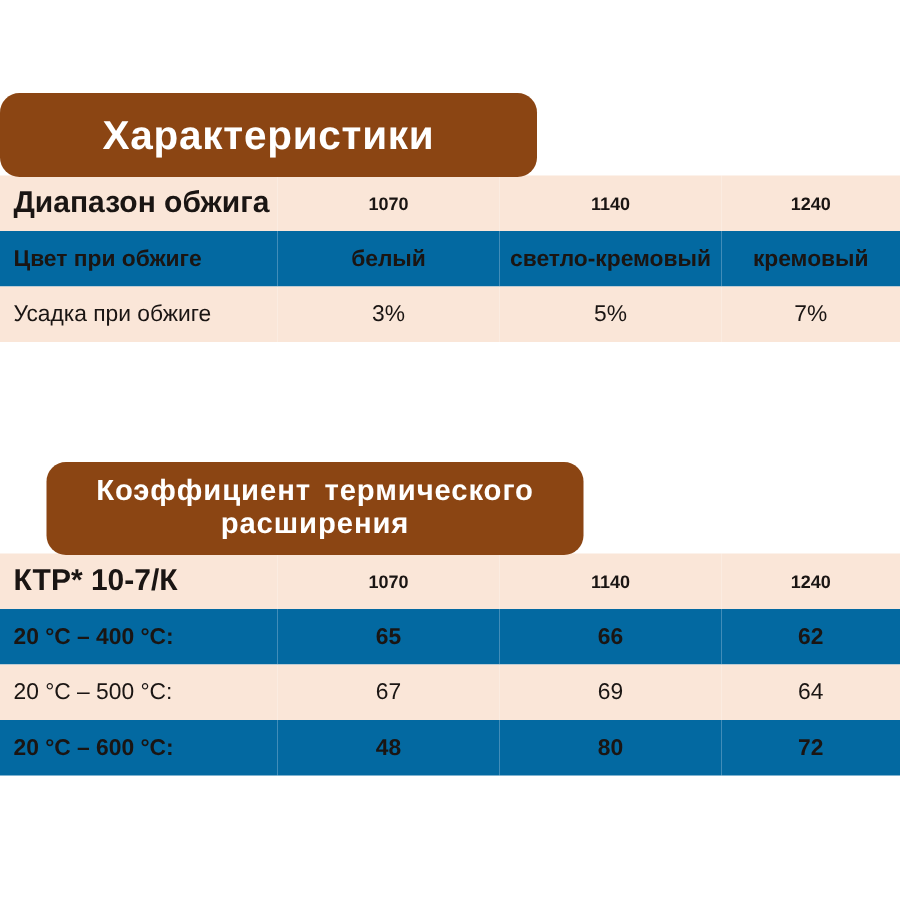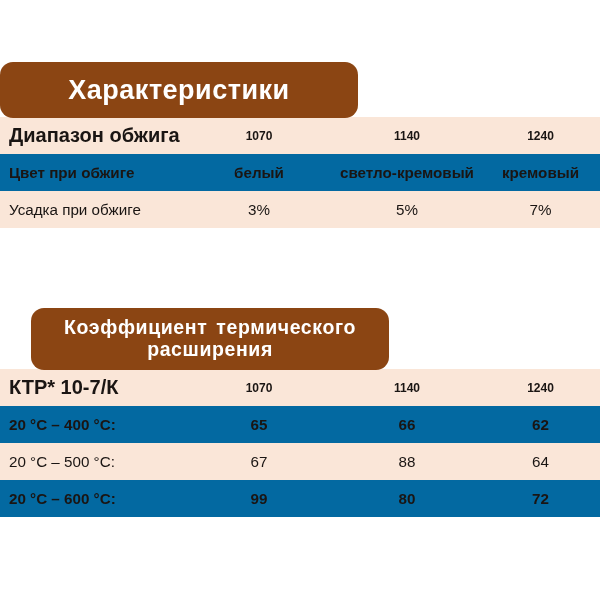--- a/index.html
+++ b/index.html
@@ -174,26 +174,26 @@
         </tr>
         <tr class="row-dark">
           <td class="cell-label">20 °C – 400 °C:</td>
           <td class="cell-value">65</td>
           <td class="cell-value">66</td>
           <td class="cell-value">62</td>
         </tr>
         <tr class="row-light">
           <td class="cell-label">20 °C – 500 °C:</td>
           <td class="cell-value">67</td>
-          <td class="cell-value">88</td>
+          <td class="cell-value">69</td>
           <td class="cell-value">64</td>
         </tr>
         <tr class="row-dark">
           <td class="cell-label">20 °C – 600 °C:</td>
-          <td class="cell-value">99</td>
+          <td class="cell-value">48</td>
           <td class="cell-value">80</td>
           <td class="cell-value">72</td>
         </tr>
       </tbody>
     </table>
   </div>
 
 </div>
 
 </body></html>

